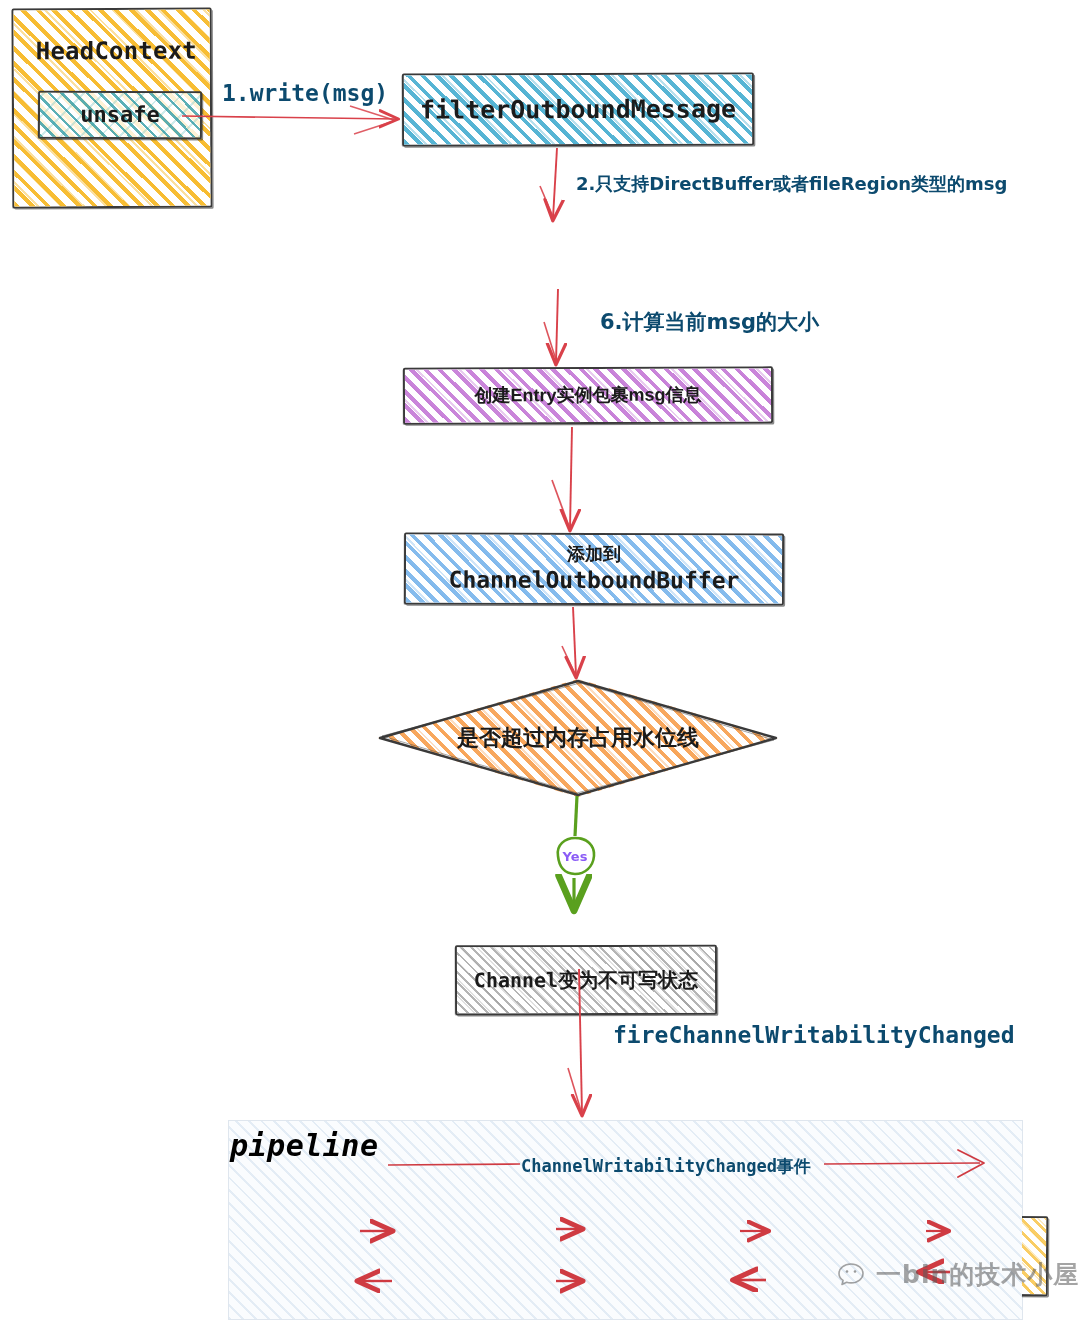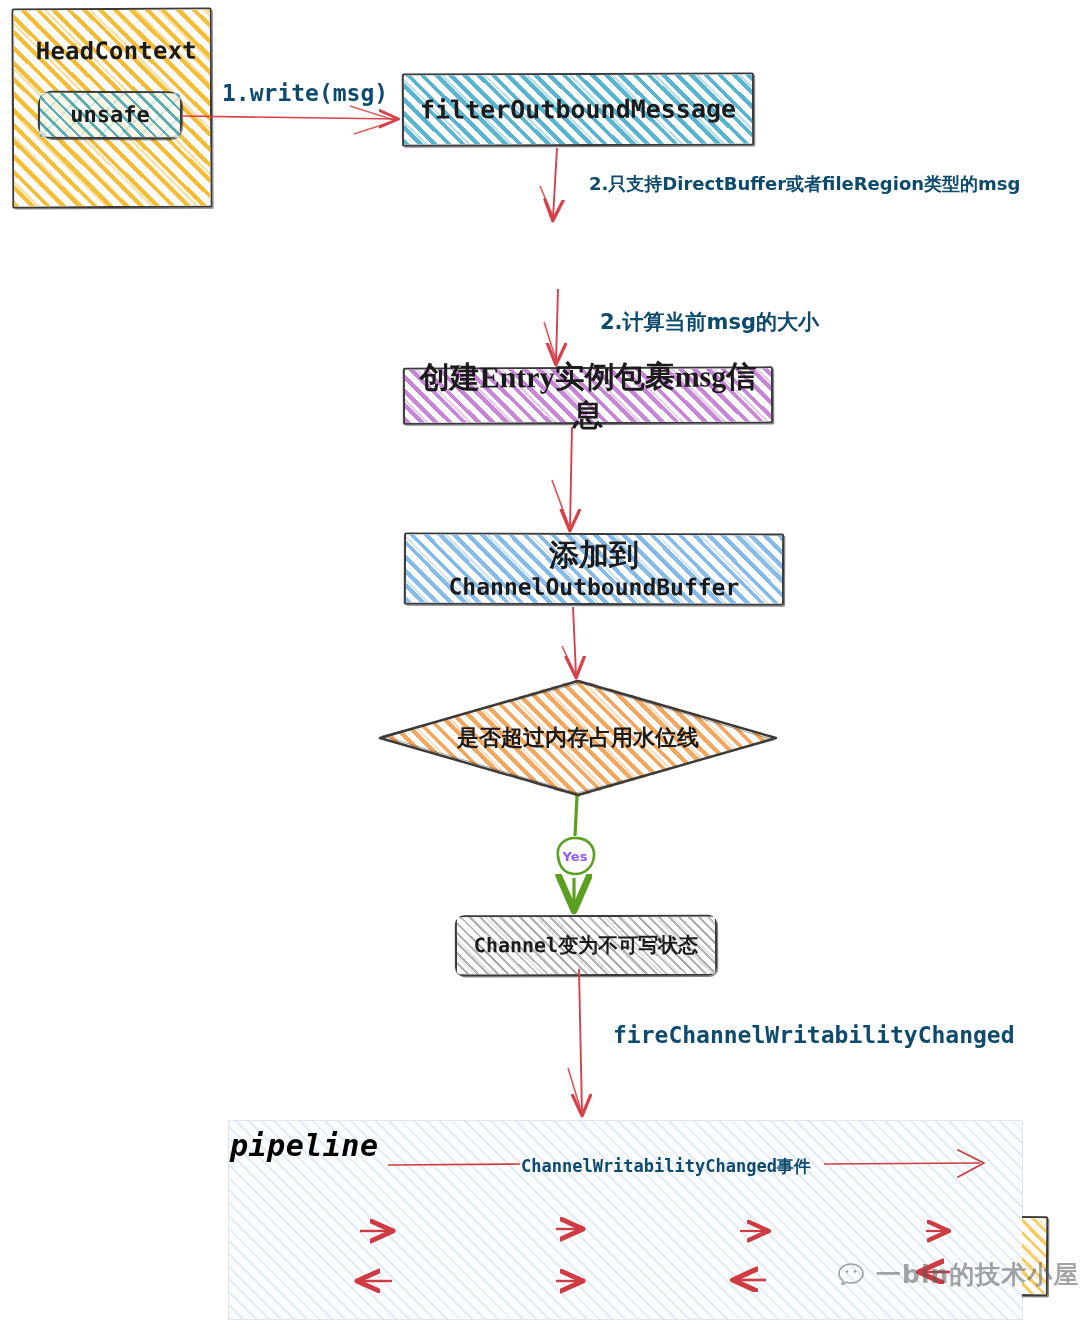--- a/index.html
+++ b/index.html
@@ -61,21 +61,21 @@
      repeating-linear-gradient(45deg, rgba(247,186,42,.30) 0 1.5px, rgba(255,255,255,0) 1.5px 14px);
      background-color:#fff;}
   .h-green-sm{background:
      repeating-linear-gradient(45deg, rgba(120,190,60,.85) 0 2px, rgba(255,255,255,0) 2px 6px);
      background-color:#fff;}
 
   
   .t-head{font-size:24px;font-weight:700;letter-spacing:.2px;}
   .t-unsafe{font-size:22px;font-weight:700;}
   .t-big{font-size:25px;font-weight:700;}
-  .t-cn{font-family:Liberation Serif, serif;font-size:30px;font-weight:700;}
+  .t-cn{font-family:Liberation Sans, sans-serif;font-size:18px;font-weight:700;}
   .t-diamond{font-family:"DejaVu Sans","Liberation Sans",sans-serif;font-size:22px;font-weight:700;}
   .t-gray{font-size:20px;font-weight:700;}
   .t-pipeline{font-size:30px;font-weight:700;letter-spacing:.5px;font-style:italic;}
   .t-ctx{font-size:13.5px;font-weight:700;}
   .t-hdl{font-size:11.5px;font-weight:700;}
   .t-small-ctx{font-size:14px;font-weight:700;}
   .t-write{font-size:11px;font-weight:700;}
 
   .edge-label{position:absolute;color:#0c4a6e;font-weight:700;white-space:nowrap;z-index:6;}
   .el-mono{font-family:"DejaVu Sans Mono","Liberation Mono",monospace;}
@@ -95,21 +95,21 @@
 </head>
 <body>
 
 <div id="stage">
 
   <div class="node sk" style="left:12px;top:8px;width:200px;height:200px;transform:rotate(-0.25deg);">
     <div class="hatch h-yellow"></div>
     <div class="lbl t-head" style="position:absolute;left:22px;top:26px;">HeadContext</div>
   </div>
 
-  <div class="node sk" style="left:38px;top:91px;width:144px;height:48px;border-width:2px;transform:rotate(0.2deg);border-radius:14px;">
+  <div class="node sk" style="left:38px;top:91px;width:164px;height:48px;border-width:2px;transform:rotate(0.2deg);">
     <div class="hatch h-teal"></div>
     <div class="lbl t-unsafe">unsafe</div>
   </div>
 
   <div class="node sk" style="left:402px;top:73px;width:352px;height:73px;transform:rotate(-0.2deg);">
     <div class="hatch h-blue"></div>
     <div class="lbl t-big">filterOutboundMessage</div>
   </div>
 
 
@@ -136,21 +136,21 @@
   </div>
 
   <div class="yesbadge" style="left:550px;top:834px;width:50px;height:44px;">
     <svg width="50" height="44" style="position:absolute;left:0;top:0;">
       <path d="M8,22 C6,11 15,4 25,4 C36,4 45,11 44,22 C43,33 35,40 25,40 C14,40 9,32 8,22 Z" fill="#ffffff" stroke="#5aa01e" stroke-width="2.6" stroke-linecap="round"></path>
       <path d="M30,4 C38,5 44,12 44,20" fill="none" stroke="#5aa01e" stroke-width="2" opacity=".75"></path>
     </svg>
     <span>Yes</span>
   </div>
 
-  <div class="node sk" style="left:455px;top:915px;width:262px;height:61px;transform:rotate(-0.15deg);border-radius:9px;">
+  <div class="node sk" style="left:455px;top:945px;width:262px;height:70px;transform:rotate(-0.15deg);">
     <div class="hatch h-gray"></div>
     <div class="lbl t-gray">Channel变为不可写状态</div>
   </div>
 
   <div class="node" style="left:228px;top:1120px;width:795px;height:200px;border:1.4px solid #dfe6ee;">
     <div class="hatch h-pipe"></div>
   </div>
 
   <div class="lbl t-pipeline" style="position:absolute;left:230px;top:1128px;z-index:6;">pipeline</div>
 
@@ -198,23 +198,23 @@
     <svg width="34" height="26" viewBox="0 0 34 26">
       <path d="M13,2 C6,2 1,6.5 1,11.5 C1,14.3 2.6,16.8 5.1,18.4 L4,22.5 L8.6,20.3 C10,20.7 11.5,20.9 13,20.9 C20,20.9 25,16.4 25,11.5 C25,6.5 20,2 13,2 Z" fill="none" stroke="rgba(90,90,90,.55)" stroke-width="1.6" stroke-linejoin="round"></path>
       <circle cx="9" cy="9.5" r="1.3" fill="rgba(90,90,90,.6)"></circle>
       <circle cx="17" cy="9.5" r="1.3" fill="rgba(90,90,90,.6)"></circle>
     </svg>
     <span>一bin的技术小屋</span>
   </div>
 
   <div class="edge-label el-mono" style="left:222px;top:80px;font-size:23px;">1.write(msg)</div>
 
-  <div class="edge-label el-cn" style="left:576px;top:172px;font-size:18px;margin-left:13px;">2.只支持DirectBuffer或者fileRegion类型的msg</div>
-
-  <div class="edge-label el-cn" style="left:600px;top:308px;font-size:21px;">2.计算当前msg的大小</div>
+  <div class="edge-label el-cn" style="left:576px;top:172px;font-size:18px;">2.只支持DirectBuffer或者fileRegion类型的msg</div>
+
+  <div class="edge-label el-cn" style="left:600px;top:308px;font-size:21px;">6.计算当前msg的大小</div>
 
   <div class="edge-label el-mono" style="left:613px;top:1022px;font-size:23px;">fireChannelWritabilityChanged</div>
 
   <svg class="arrows">
     <defs>
       <marker id="ar" markerWidth="13" markerHeight="13" refX="10" refY="5.6" orient="auto">
         <path d="M0.5,0.8 L11.5,5.6 L0.5,10.4" fill="none" stroke="#d9414a" stroke-width="1.7" stroke-linecap="round" stroke-linejoin="round"></path>
       </marker>
       <marker id="arg" markerWidth="13" markerHeight="13" refX="10" refY="5.6" orient="auto">
         <path d="M0.5,0.8 L11.5,5.6 L0.5,10.4" fill="none" stroke="#5aa01e" stroke-width="2.1" stroke-linecap="round" stroke-linejoin="round"></path>

